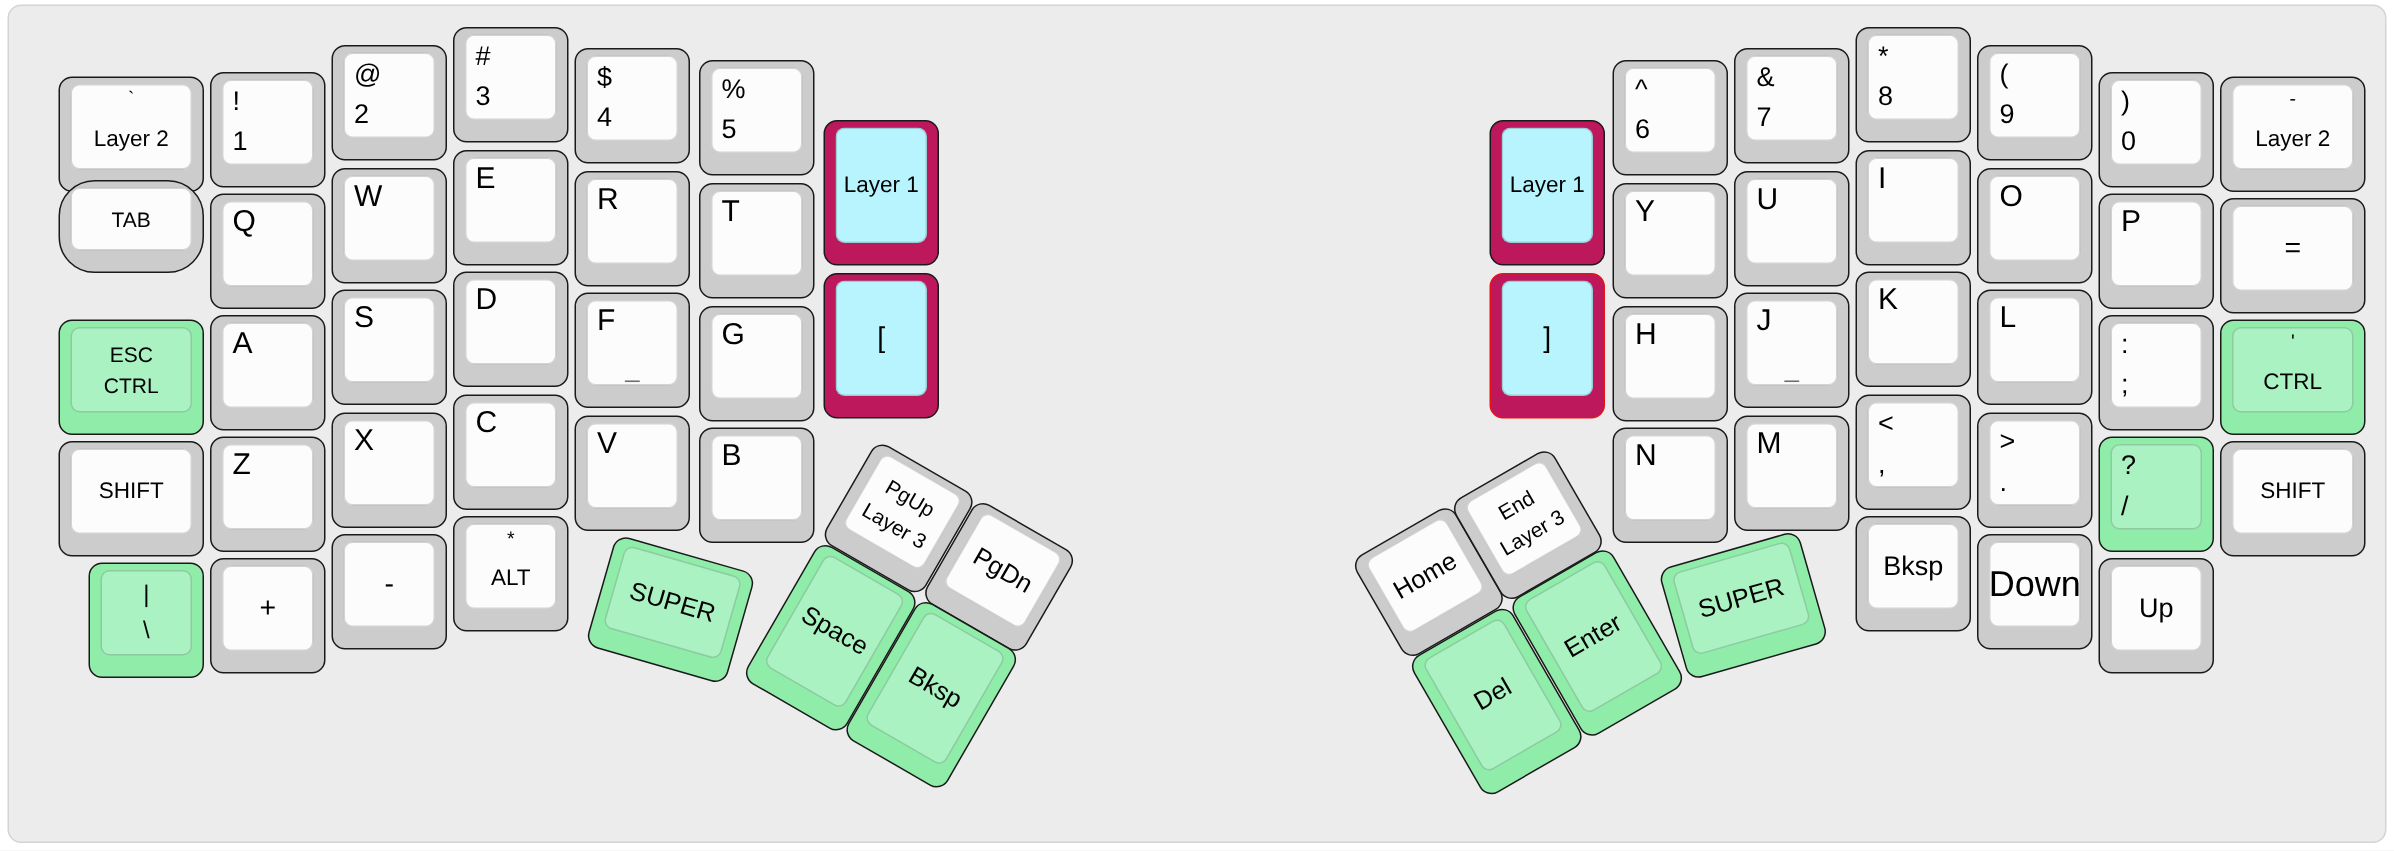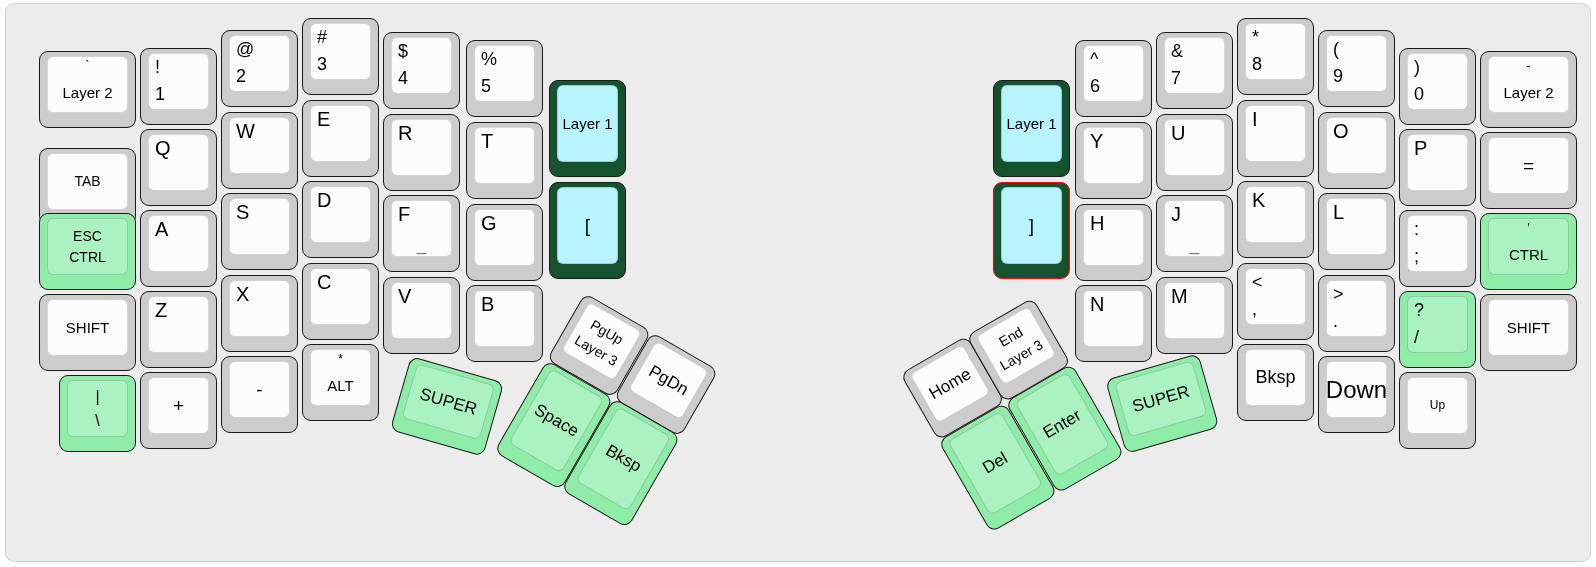--- a/index.html
+++ b/index.html
@@ -14,21 +14,21 @@
     background:#ececec;border:1px solid #d4d4d4;border-radius:9px;
   }
   .board{position:absolute;left:0;top:0;width:1596px;height:567px;}
   .key{
     position:absolute;box-sizing:border-box;
     border:1.5px solid #1a1a1a;border-radius:9px;
     transform-origin:0 0;
   }
   .key.w{background:#cccccc}
   .key.g{background:#8feda9}
-  .key.b{background:#14532d}
+  .key.b{background:#be185d}
   .key.rb{border-color:#e81212}
   .keytop{
     position:absolute;left:7px;right:7px;top:4px;bottom:14px;
     border-radius:6px;border:1px solid rgba(0,0,0,0.16);
     display:flex;color:#000;box-sizing:border-box;line-height:1.15;
   }
   .w>.keytop{background:#fcfcfc}
   .g>.keytop{background:#abf2c2}
   .b>.keytop{background:#b8f4fd}
   .s-letter{padding:2px 6px;font-size:20px}
@@ -49,21 +49,21 @@
 <body>
 
 <div class="panel"></div>
 <div class="board">
     <div class="key w" style="left: 39px; top: 51px; width: 97px; height: 77px;">
       <div class="keytop s-symword">
         <span class="lbl lbl-0">`</span>
         <span class="lbl lbl-1">Layer 2</span>
       </div>
     </div>
-    <div class="key w" style="left: 39px; top: 148px; width: 97px; height: 77px;">
+    <div class="key w" style="left: 39px; top: 120px; width: 97px; height: 62px; border-radius: 24px;">
       <div class="keytop s-center" style="font-size: 14px;">
         <span class="lbl lbl-0">TAB</span>
       </div>
     </div>
     <div class="key g" style="left: 39px; top: 213px; width: 97px; height: 77px;">
       <div class="keytop s-center2" style="font-size: 14px;">
         <span class="lbl lbl-0">ESC</span>
         <span class="lbl lbl-1">CTRL</span>
       </div>
     </div>
@@ -360,21 +360,21 @@
         <span class="lbl lbl-1">;</span>
       </div>
     </div>
     <div class="key g" style="left: 1399px; top: 291px; width: 77px; height: 77px;">
       <div class="keytop s-stack">
         <span class="lbl lbl-0">?</span>
         <span class="lbl lbl-1">/</span>
       </div>
     </div>
     <div class="key w" style="left: 1399px; top: 372px; width: 77px; height: 77px;">
-      <div class="keytop s-center" style="font-size: 12px;">
+      <div class="keytop s-center" style="font-size: 18px;">
         <span class="lbl lbl-0">Up</span>
       </div>
     </div>
     <div class="key w" style="left: 1480px; top: 51px; width: 97px; height: 77px;">
       <div class="keytop s-symword">
         <span class="lbl lbl-0">-</span>
         <span class="lbl lbl-1">Layer 2</span>
       </div>
     </div>
     <div class="key w" style="left: 1480px; top: 132px; width: 97px; height: 77px;">

